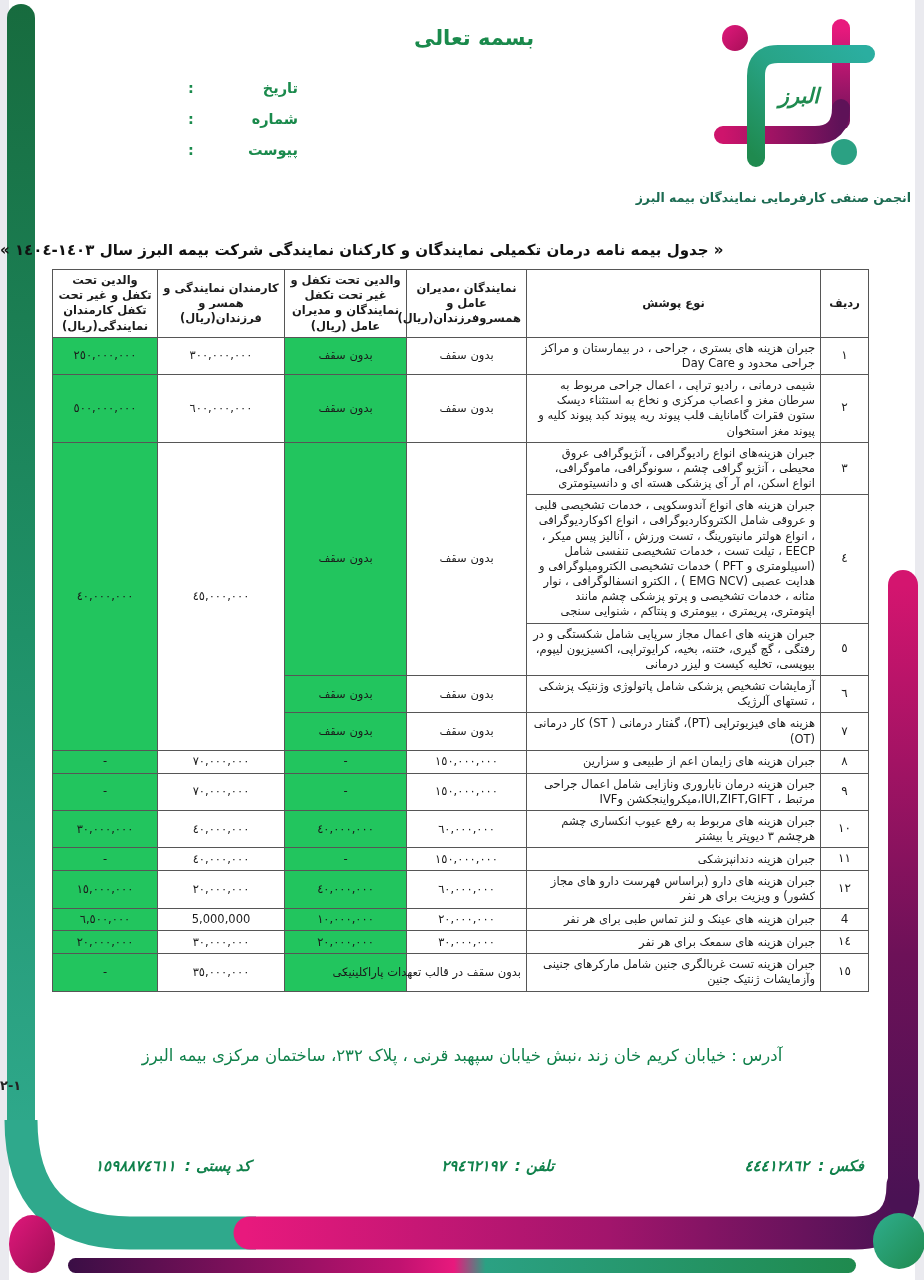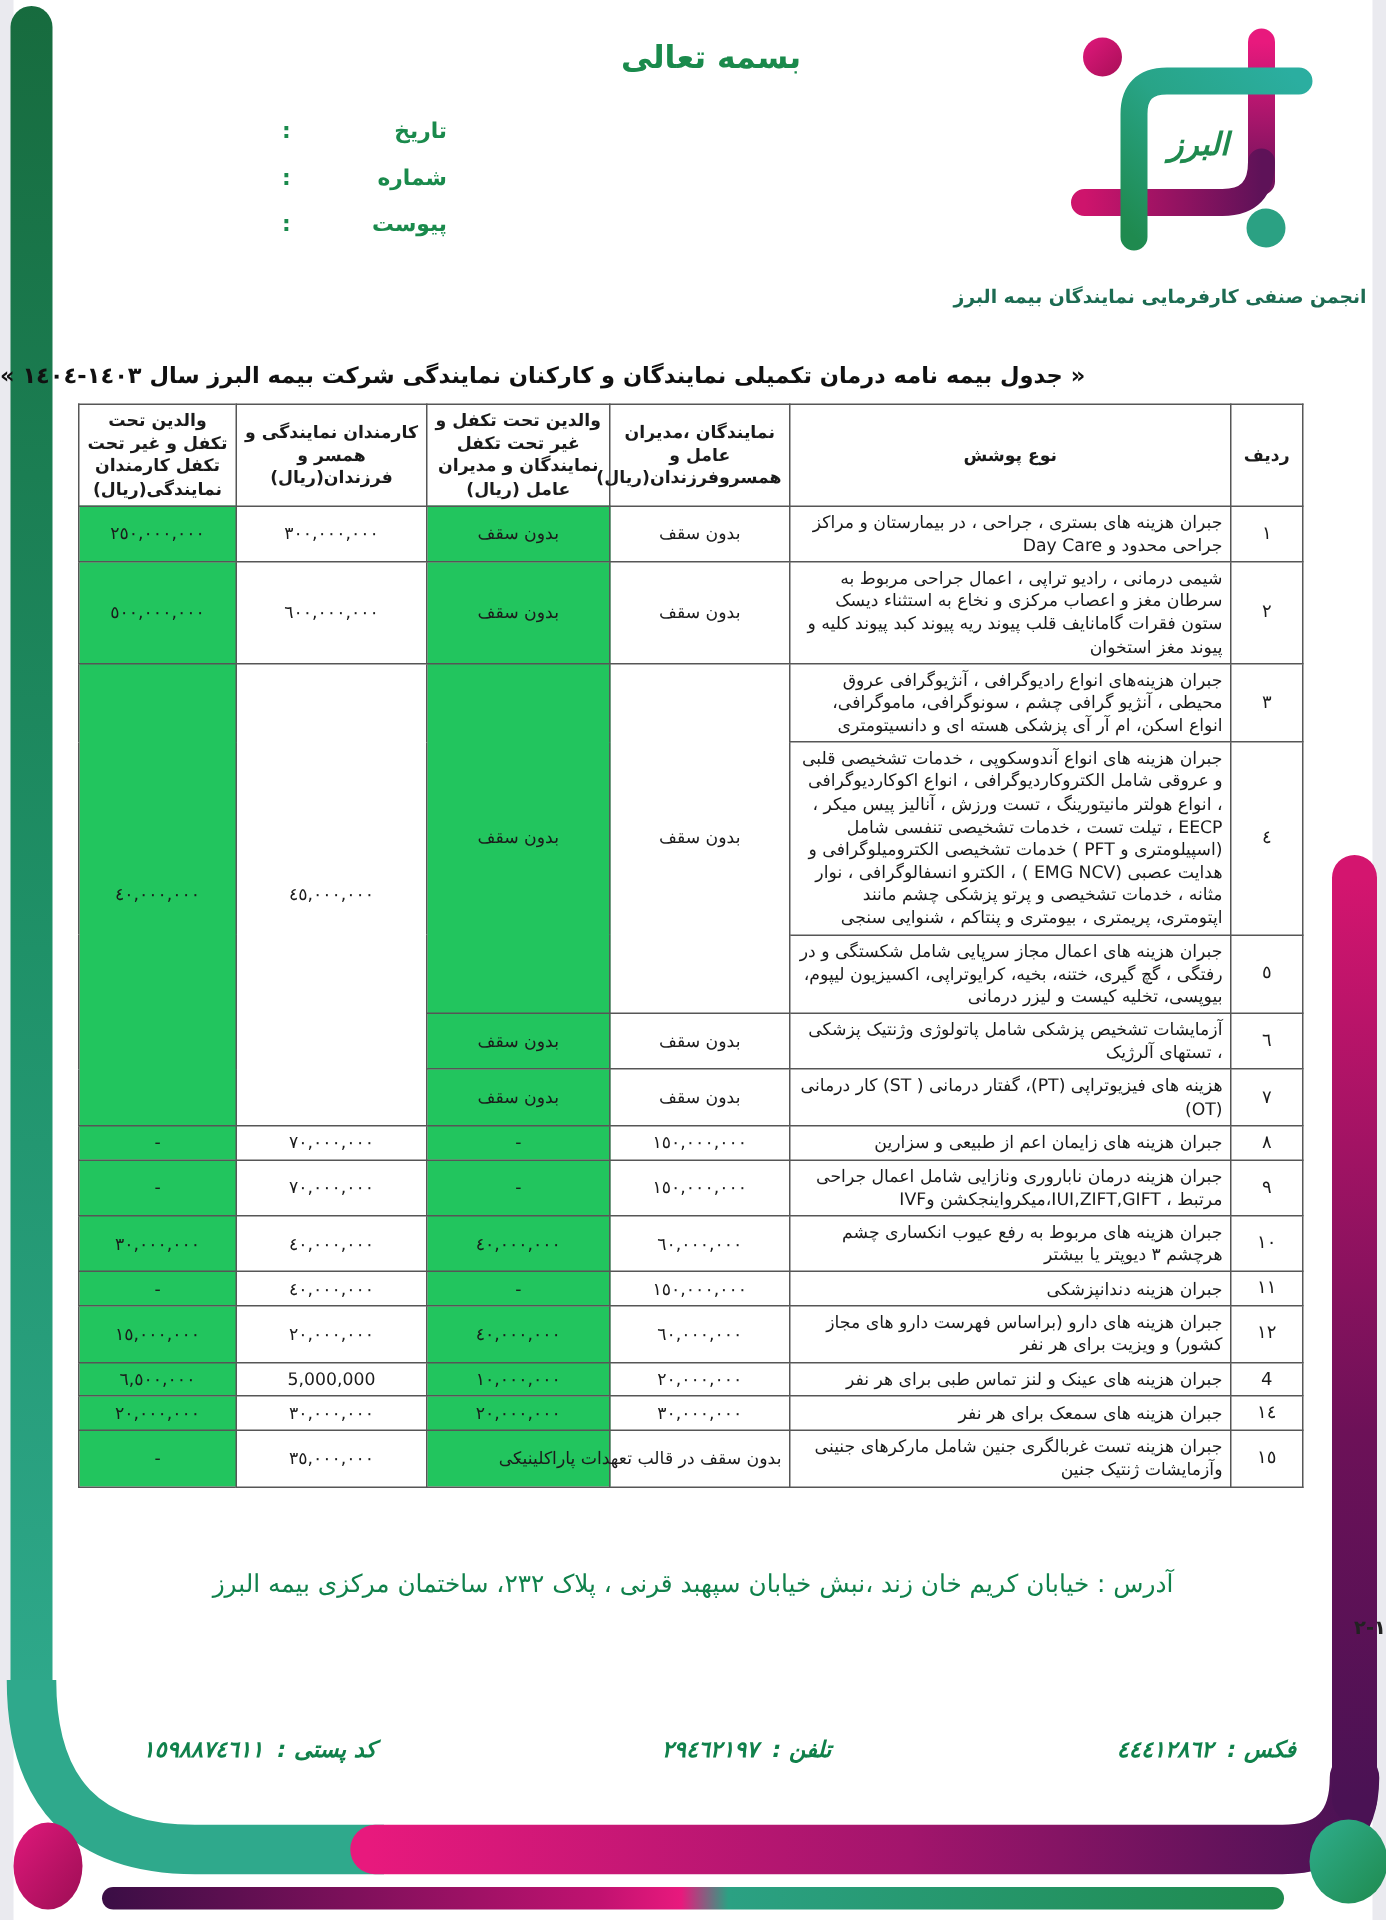--- a/index.html
+++ b/index.html
@@ -46,21 +46,21 @@
   }
   table.main th{font-weight:bold;text-align:center;font-size:11.5px;background:#fff;}
   td.c-no{text-align:center;font-size:12px;}
   td.c-cov{}
   td.num{text-align:center;font-size:11.5px;white-space:nowrap;}
   .shade{background:#22c55e;}
   col.w-no{width:48px;}col.w-cov{width:294px;}col.w-ag{width:120px;}
   col.w-agp{width:122px;}col.w-st{width:127px;}col.w-stp{width:105px;}
 
   .pagenum{
-    position:absolute;top:1078px;left:0;right:0;text-align:right;
+    position:absolute;top:1078px;left:0;right:0;text-align:left;
     font-size:13px;font-weight:bold;color:#222;
   }
   .address{
     position:absolute;top:1046px;left:30px;right:30px;text-align:center;
     color:#10814b;font-size:16.5px;font-weight:normal;
   }
   .contacts{
     position:absolute;top:1157px;left:95px;right:60px;
     display:flex;justify-content:space-between;align-items:center;
     color:#10814b;font-size:15px;font-weight:bold;

